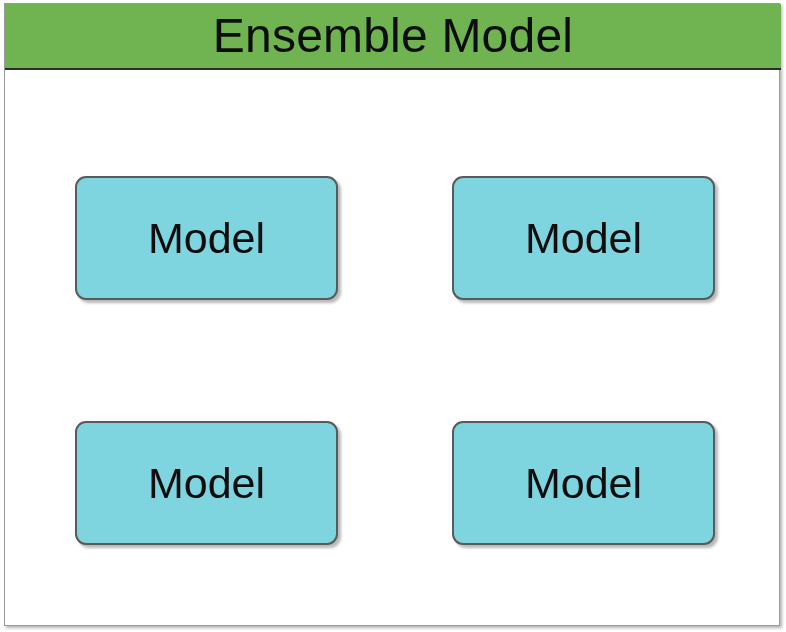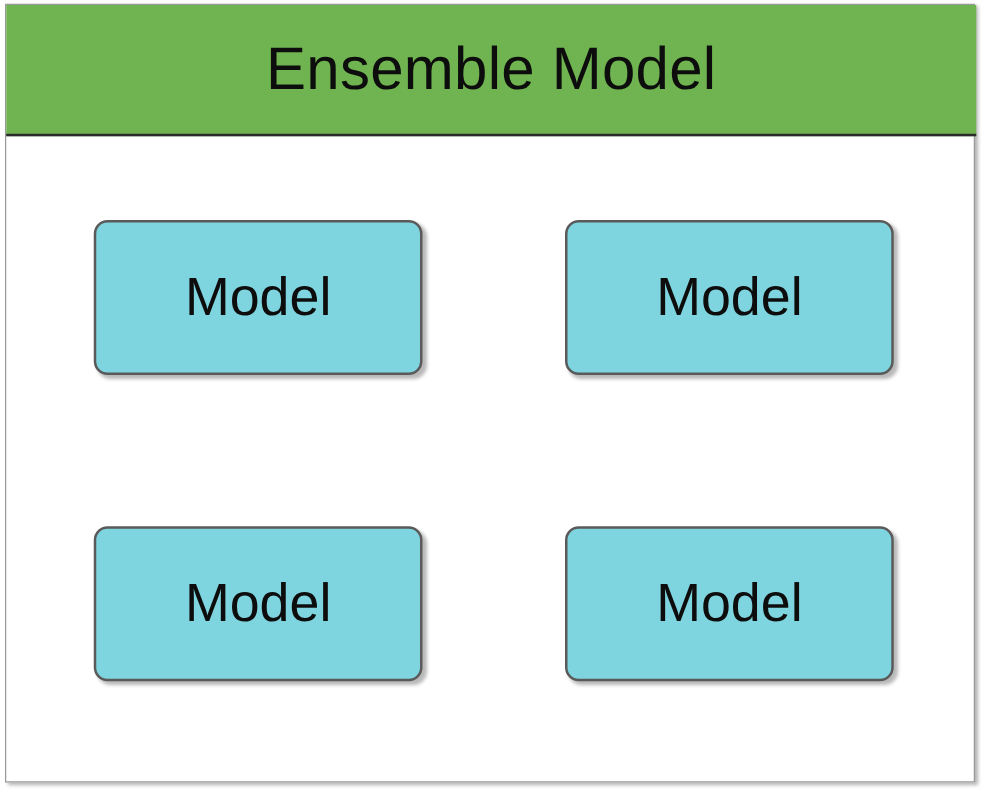--- a/index.html
+++ b/index.html
@@ -33,21 +33,21 @@
     border: 1px solid #9a9a9a;
     box-shadow: 2px 2px 3px rgba(0,0,0,0.30);
   }
 
   
   .ensemble-header {
     position: absolute;
     left: 0px;
     top: 0px;
     width: 776px;
-    height: 105px;
+    height: 66px;
     box-sizing: border-box;
     background: #6FB450;
     border-bottom: 2px solid #2b2b2b;
     display: flex;
     align-items: center;
     justify-content: center;
   }
   .ensemble-header-title {
     font-family: "Liberation Sans", sans-serif;
     font-size: 48px;

